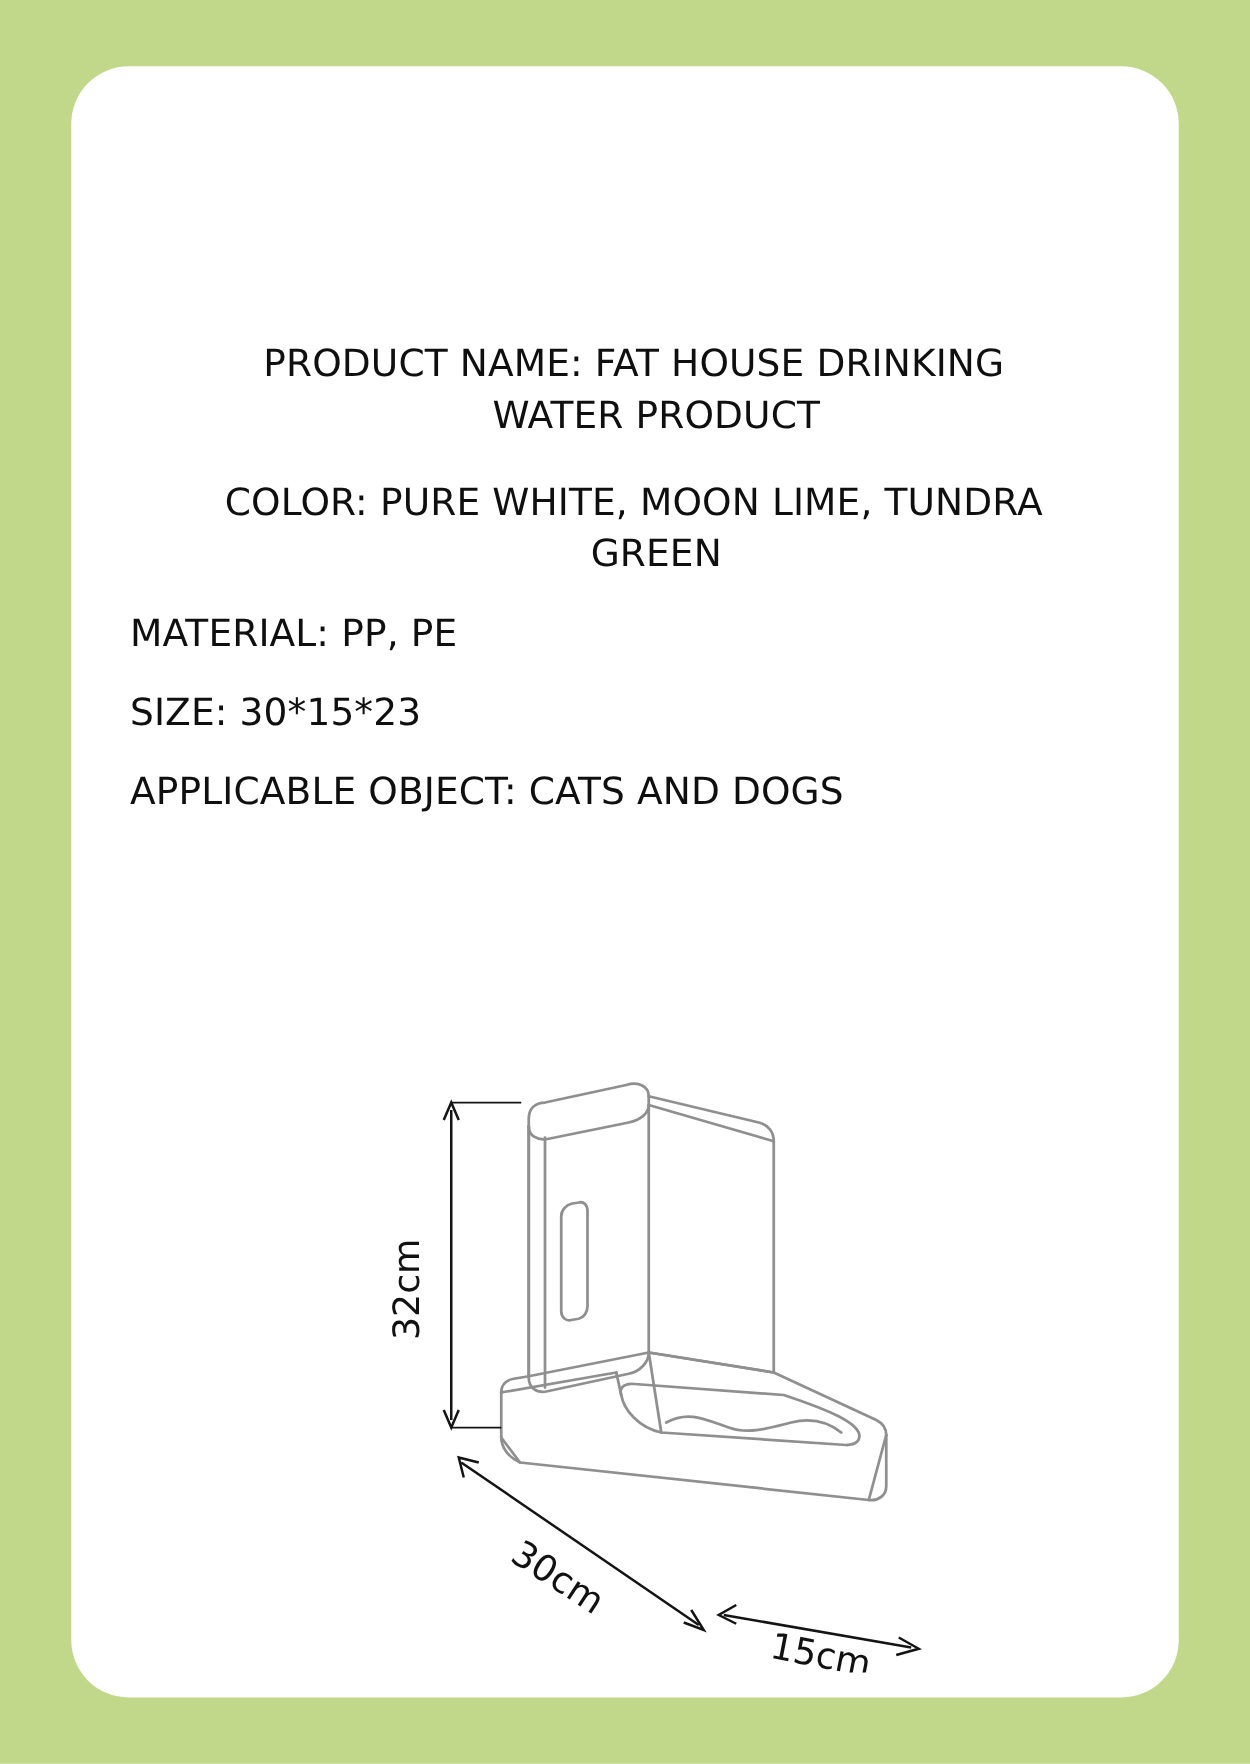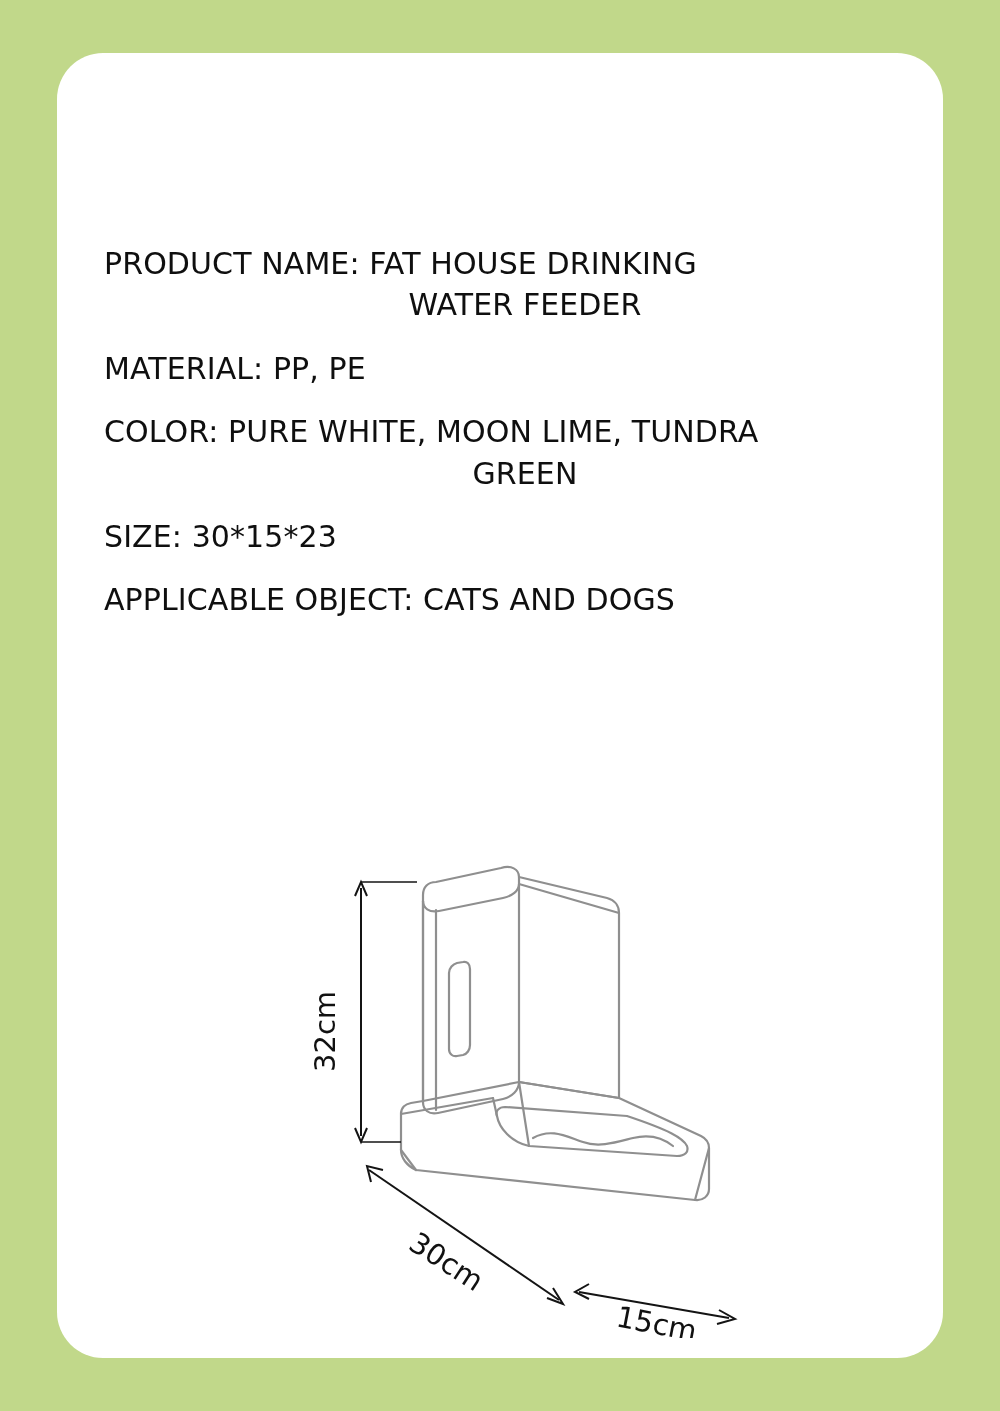--- a/index.html
+++ b/index.html
@@ -35,22 +35,23 @@
     letter-spacing: 0.1px;
     text-align: center;
     margin-bottom: 22px;
     font-weight: 400;
   }
   .spec-line.wrap-indent {
     text-align: center;
   }
   .spec-line span.l1 {
     display: block;
-    text-align: left;
+    text-align: center;
     padding-left: 4px;
+    margin-top: 28px;
   }
   .spec-line span.l2 {
     display: block;
     text-align: center;
     padding-left: 40px;
   }
   .spec-line.single {
     text-align: left;
     padding-left: 4px;
   }
@@ -72,29 +73,29 @@
 </style>
 </head>
 <body>
 
 <div class="page">
 
   <div class="specs">
 
     <div class="spec-line wrap-indent">
       <span class="l1">PRODUCT NAME: FAT HOUSE DRINKING</span>
-      <span class="l2">WATER FEEDER</span>
+      <span class="l2">WATER PRODUCT</span>
     </div>
-
-    <div class="spec-line single">MATERIAL: PP, PE</div>
 
     <div class="spec-line wrap-indent">
       <span class="l1">COLOR: PURE WHITE, MOON LIME, TUNDRA</span>
       <span class="l2">GREEN</span>
     </div>
+
+    <div class="spec-line single">MATERIAL: PP, PE</div>
 
     <div class="spec-line single">SIZE: 30*15*23</div>
 
 
     <div class="spec-line single">APPLICABLE OBJECT: CATS AND DOGS</div>
 
   </div>
 
   <div class="diagram">
     <svg width="540" height="540" viewBox="0 0 540 540" xmlns="http://www.w3.org/2000/svg">

